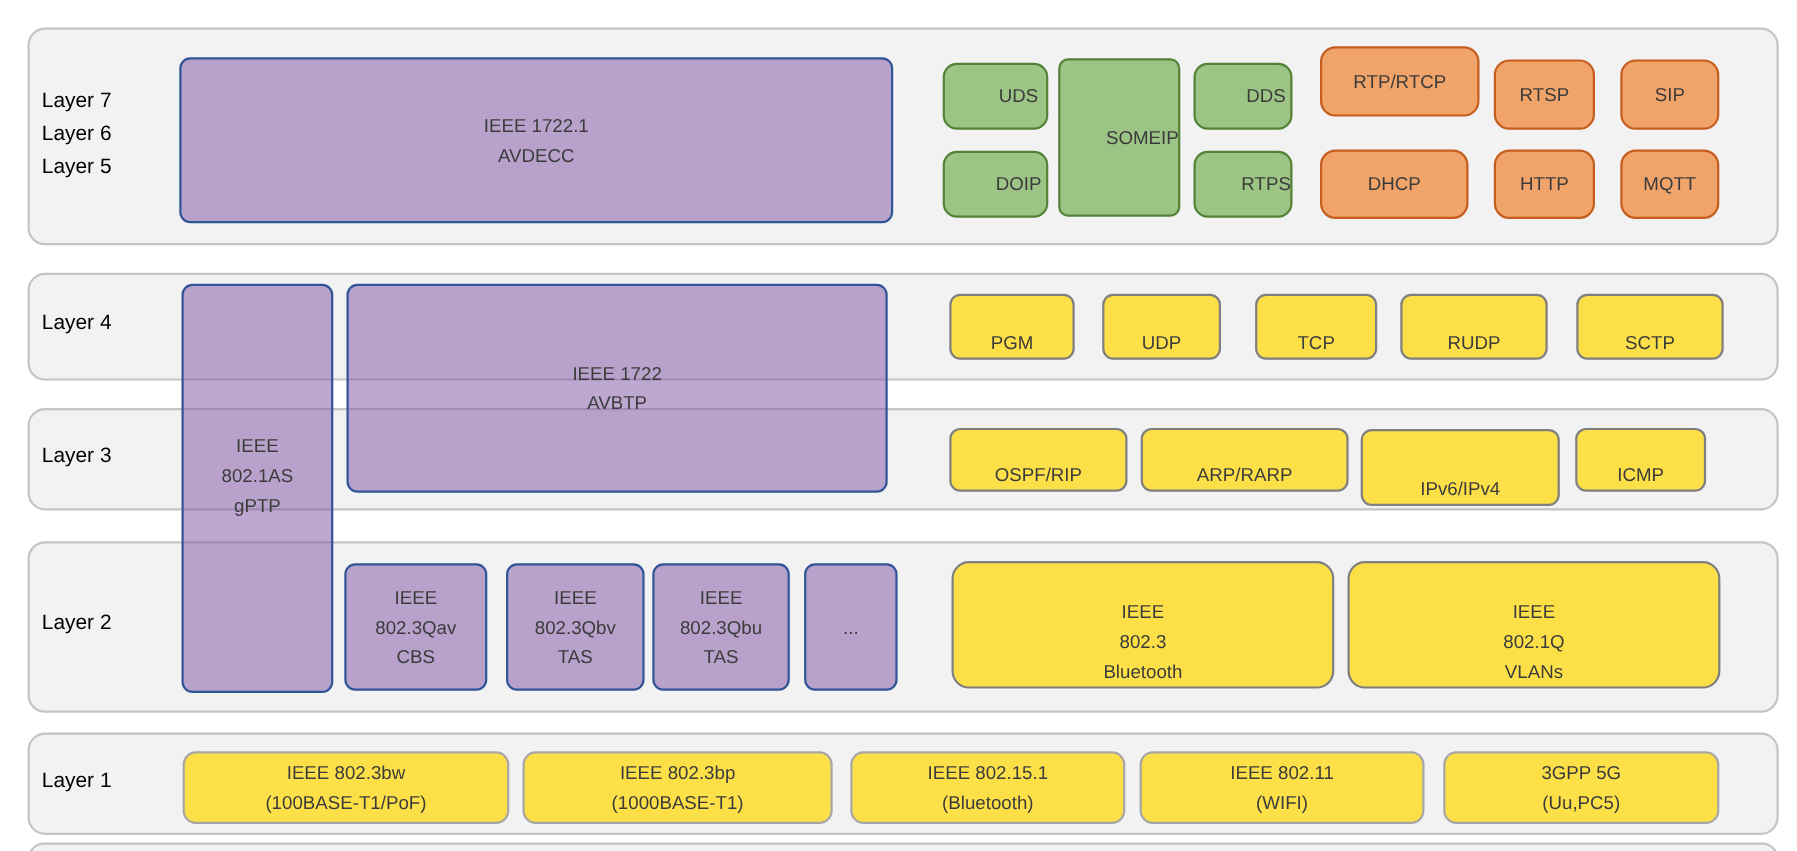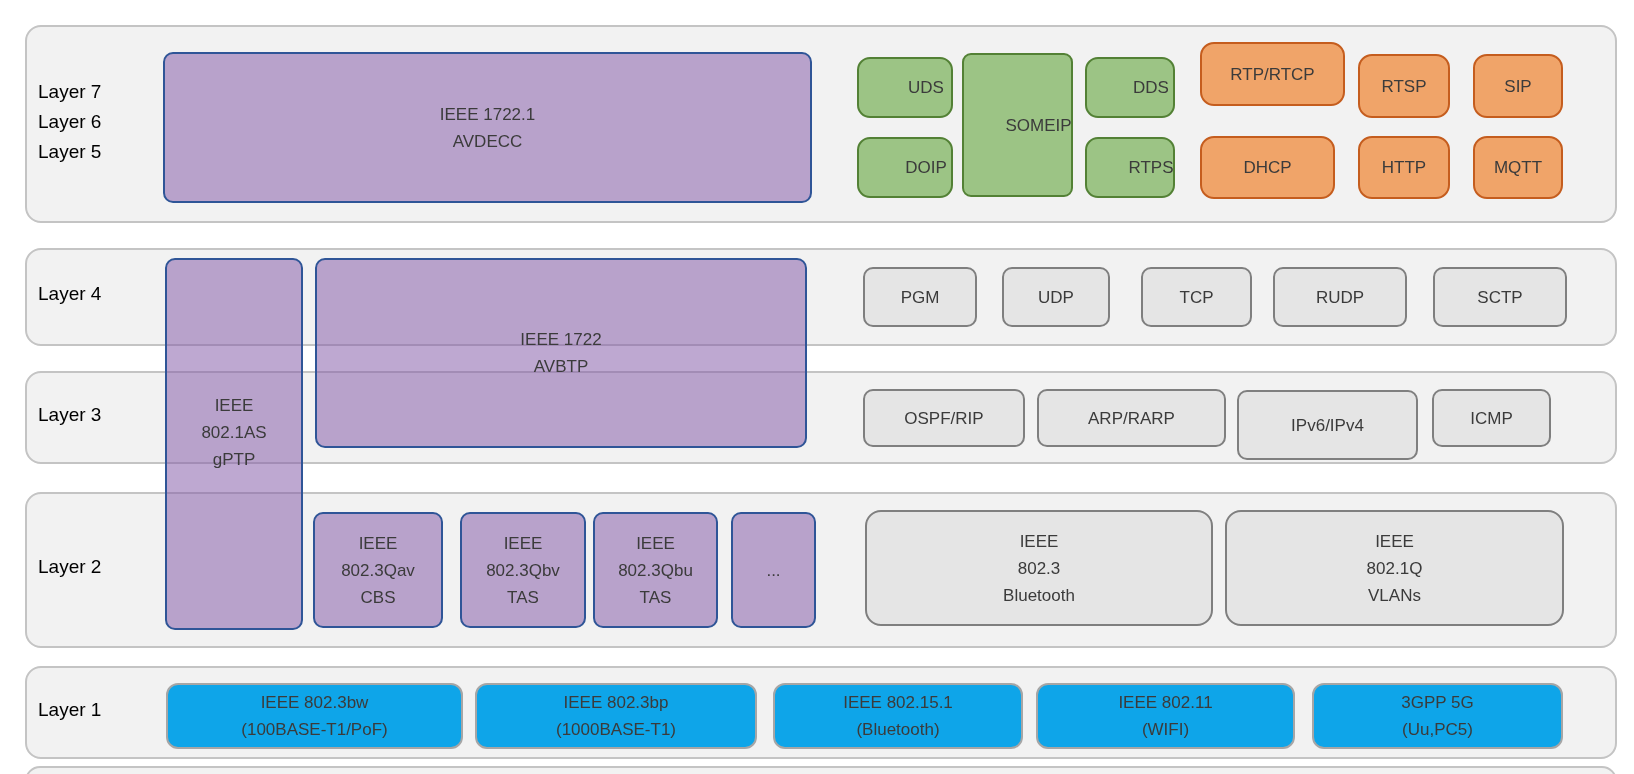--- a/index.html
+++ b/index.html
@@ -18,23 +18,23 @@
   .box{
     position:absolute;box-sizing:border-box;display:flex;flex-direction:column;
     align-items:center;justify-content:center;text-align:center;
     font-size:17px;line-height:27px;color:#3b3b3b;z-index:2;
   }
   .box .ln{display:block;}
   .purple{background:rgba(130,88,166,0.52);border:2px solid #2f5597;border-radius:10px;z-index:3;}
   .green{background:#9cc485;border:2px solid #538135;border-radius:13px;padding-left:42px;}
   .green.tall{border-radius:9px;}
   .orange{background:#f0a469;border:2px solid #c55d1e;border-radius:14px;}
-  .blue{background:#e5e5e5;border:2px solid #7f7f7f;border-radius:10px;}
+  .blue{background:#fde047;border:2px solid #7f7f7f;border-radius:10px;justify-content:flex-end;}
   .blue.big{border-radius:16px;}
-  .gray{background:#0ea5e9;border:2px solid #a6a6a6;border-radius:12px;}
+  .gray{background:#fde047;border:2px solid #a6a6a6;border-radius:12px;}
 </style>
 </head>
 <body>
 
 <div class="stage">
 
   <div class="band" style="left:25px;top:25px;width:1592px;height:198px"></div>
   <div class="band" style="left:25px;top:248px;width:1592px;height:98px"></div>
   <div class="band" style="left:25px;top:371px;width:1592px;height:93px"></div>
   <div class="band" style="left:25px;top:492px;width:1592px;height:156px"></div>

